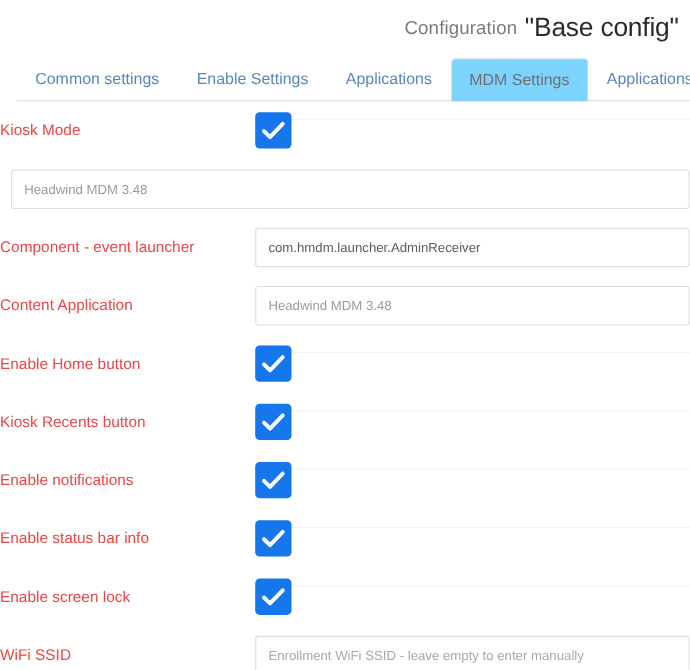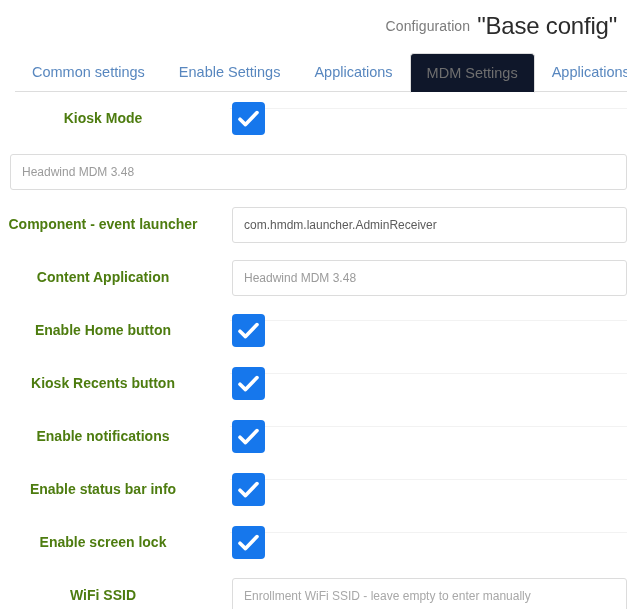--- a/index.html
+++ b/index.html
@@ -28,21 +28,21 @@
     left: 0;
     width: 627px;
     height: 52px;
     display: flex;
     align-items: center;
     justify-content: flex-end;
     padding-right: 10px;
     white-space: nowrap;
   }
   .header-prefix {
-    font-size: 14px;
+    font-size: 17px;
     color: #7b7b7b;
     font-weight: 400;
     margin-right: 7px;
     letter-spacing: 0.1px;
   }
   .header-title {
     font-size: 24px;
     color: #2b2b2b;
     font-weight: 400;
     letter-spacing: -0.2px;
@@ -80,21 +80,21 @@
     border-radius: 4px 4px 0 0;
     background: transparent;
     cursor: pointer;
     white-space: nowrap;
     height: 39px;
     display: flex;
     align-items: center;
   }
   .tab.active {
     color: #6f6f6f;
-    background: #0f172a;
+    background: #7dd3fc;
     border-color: #dddddd;
     border-bottom-color: #ffffff;
     height: 40px;
     margin-bottom: -1px;
   }
 
   
   .form {
     position: absolute;
     top: 92px;
@@ -103,25 +103,25 @@
   }
   .form-row {
     position: relative;
     display: flex;
     align-items: center;
     height: 53px;
   }
   .row-label {
     width: 222px;
     flex: 0 0 222px;
-    text-align: center;
+    text-align: left;
     padding-right: 16px;
     font-size: 14px;
-    font-weight: bold;
-    color: #4d7c0f;
+    font-weight: normal;
+    color: #ef4444;
     line-height: 1.2;
     white-space: nowrap;
   }
   .row-control {
     flex: 1 1 auto;
     display: flex;
     align-items: center;
     min-width: 0;
     position: relative;
   }

